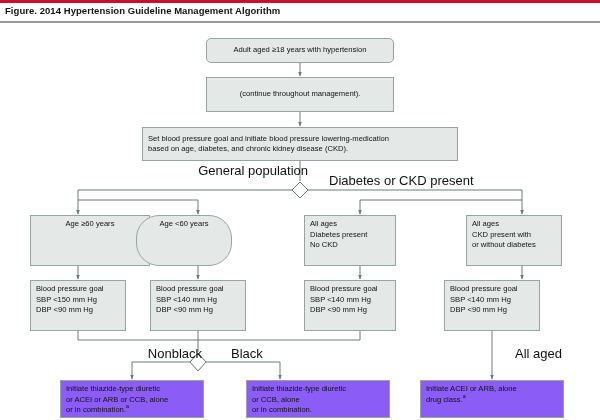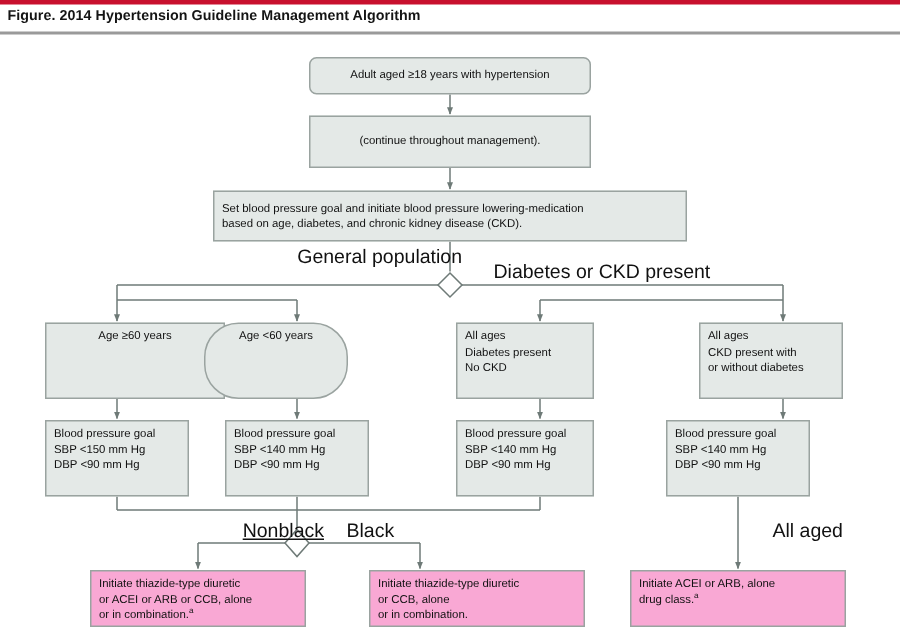--- a/index.html
+++ b/index.html
@@ -68,21 +68,21 @@
   }
   .node.center {
     text-align: center;
   }
   .node.vcenter {
     display: flex;
     flex-direction: column;
     justify-content: center;
   }
   .node.pale {
-    background: #f9a8d4;
+    background: #8b5cf6;
   }
 
   
   .edge-label {
     position: absolute;
     font-size: 13px;
     line-height: 10px;
     color: #111111;
     white-space: nowrap;
     margin-left: 18px;
@@ -227,17 +227,17 @@
   <div>Initiate ACEI or ARB, alone</div>
   <div><span>drug class.</span><sup>a</sup></div>
 </div>
 
 <div class="edge-label right-align" style="left:150px; top:166px; width:140px;">
   <div>General population</div>
 </div>
 
 <div class="edge-label" style="left:311px; top:176px;text-align:center;">Diabetes or CKD present</div>
 
-<div class="edge-label right-align" style="left:110px; top:349px; width:88px;text-decoration:underline;">Nonblack</div>
+<div class="edge-label right-align" style="left:96px; top:349px; width:88px;">Nonblack</div>
 
 <div class="edge-label" style="left:213px; top:349px;">Black</div>
 
 <div class="edge-label" style="left:497px; top:349px;">All aged</div>
 
 </body></html>

